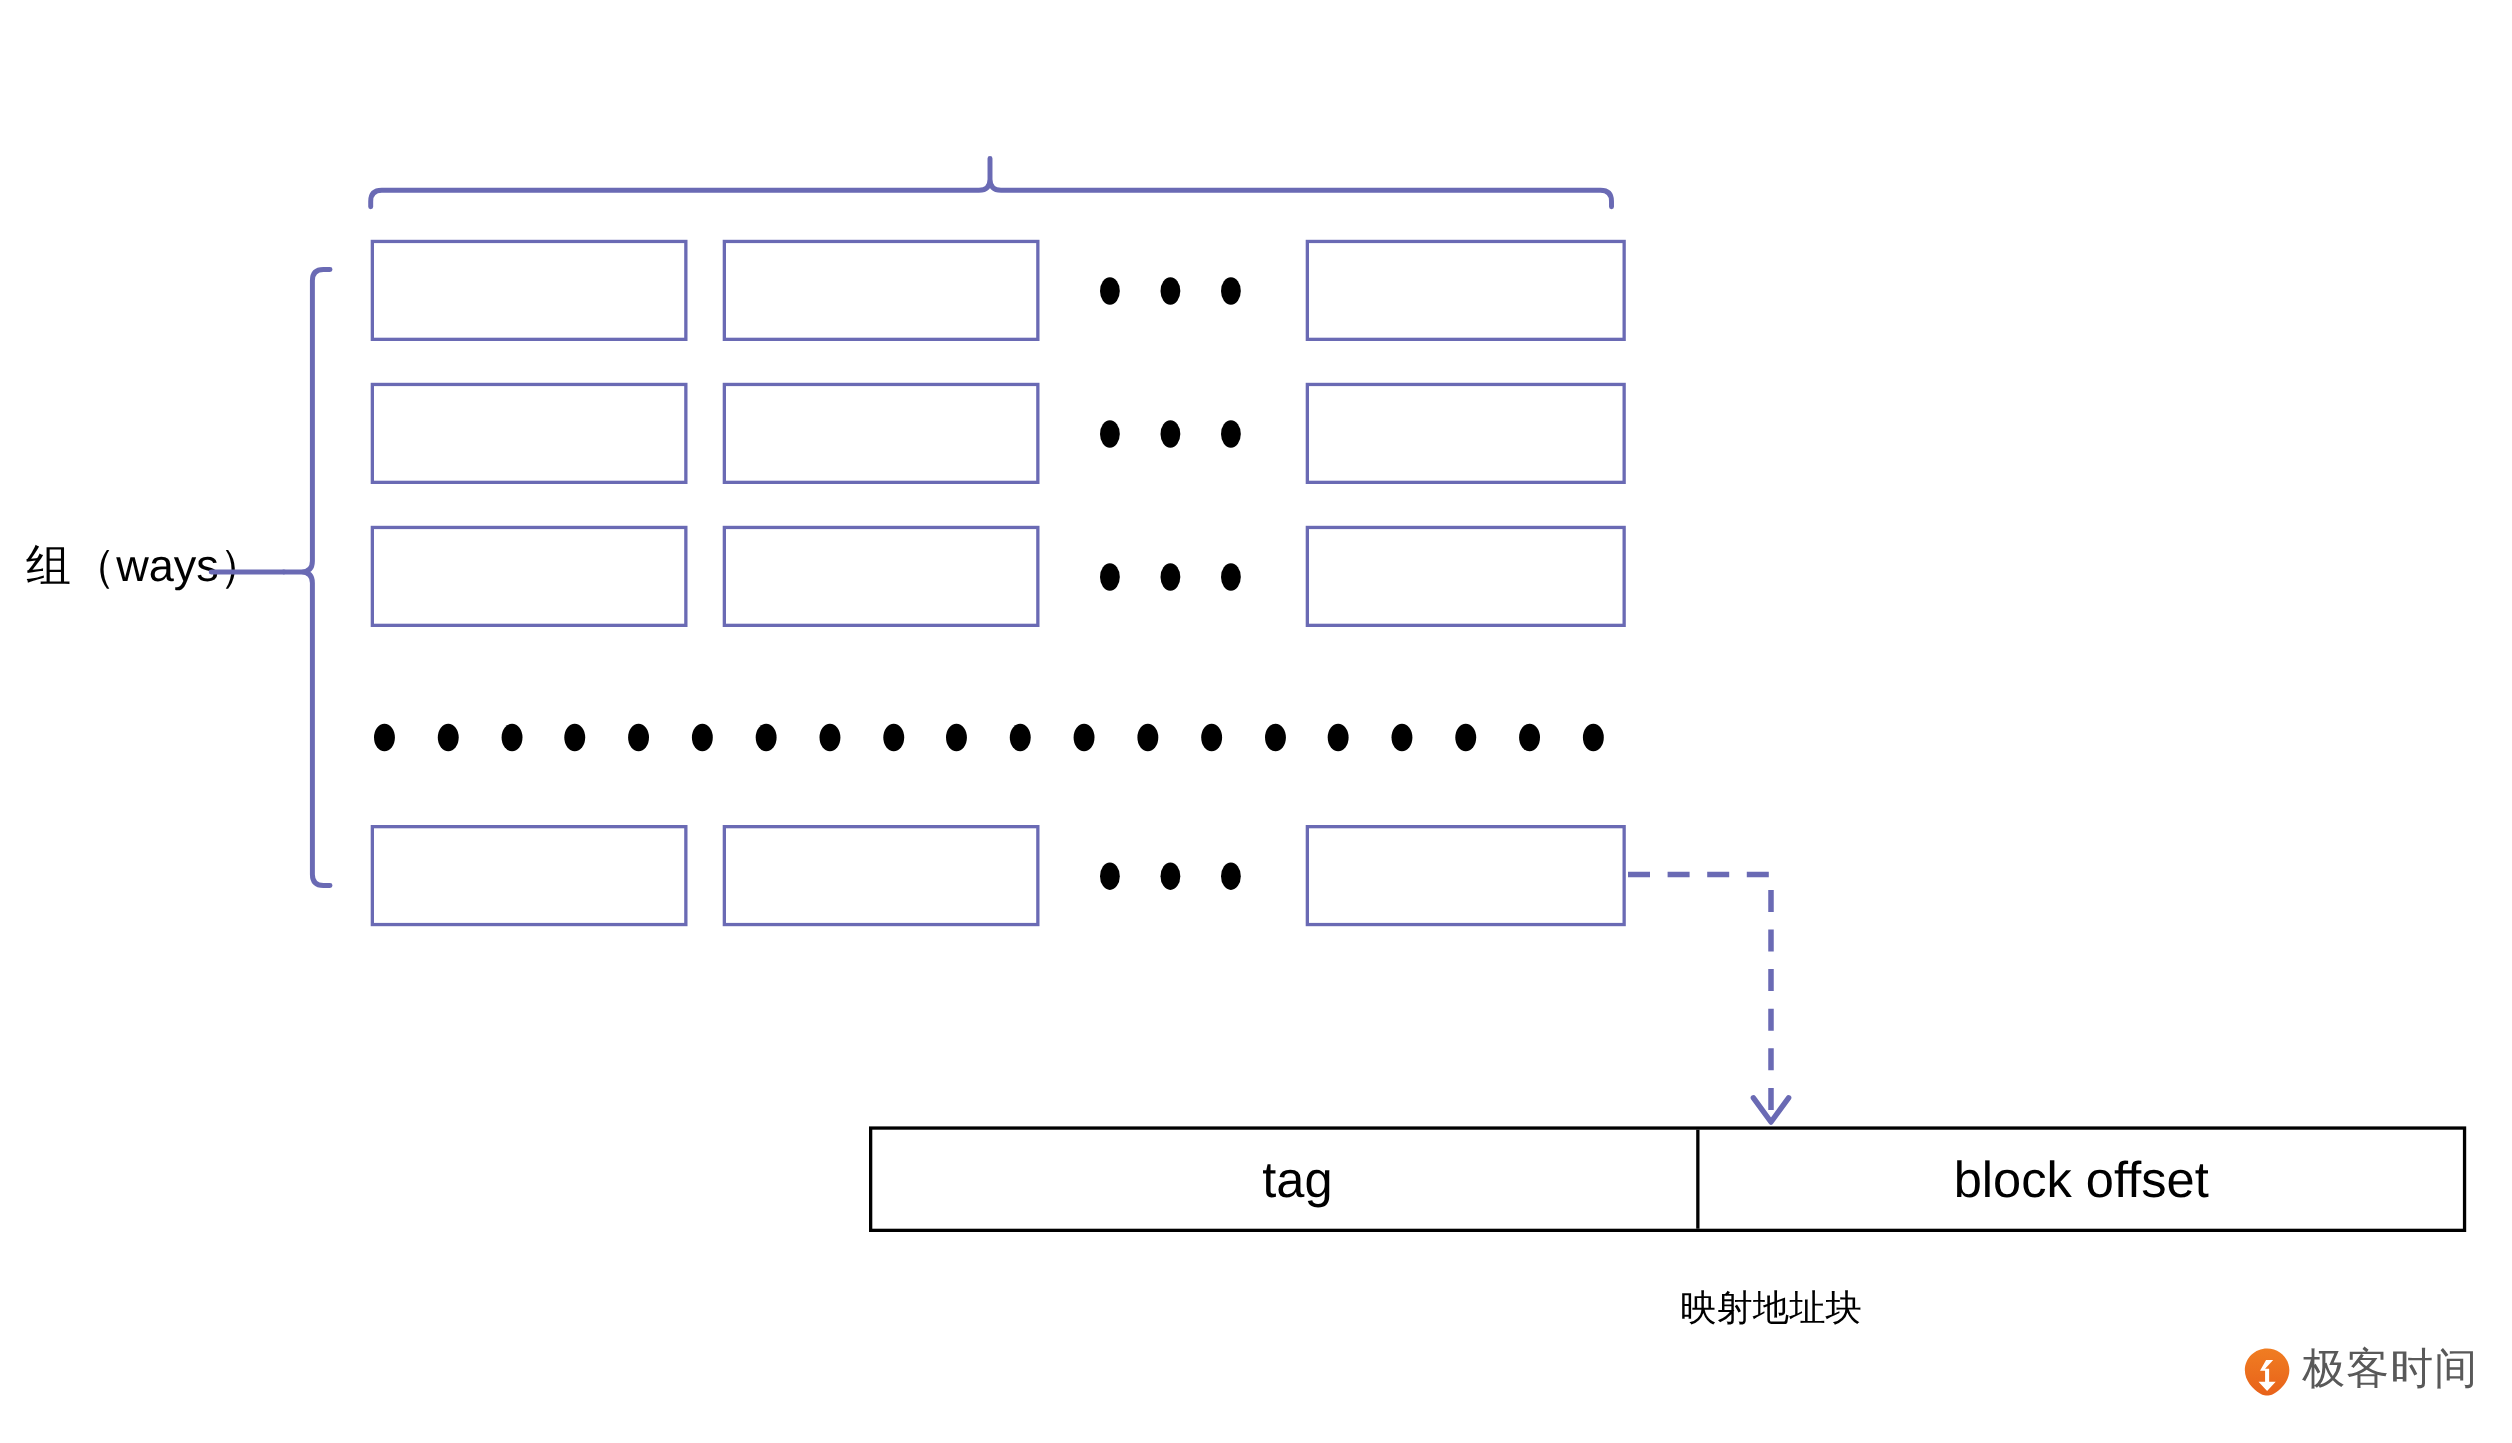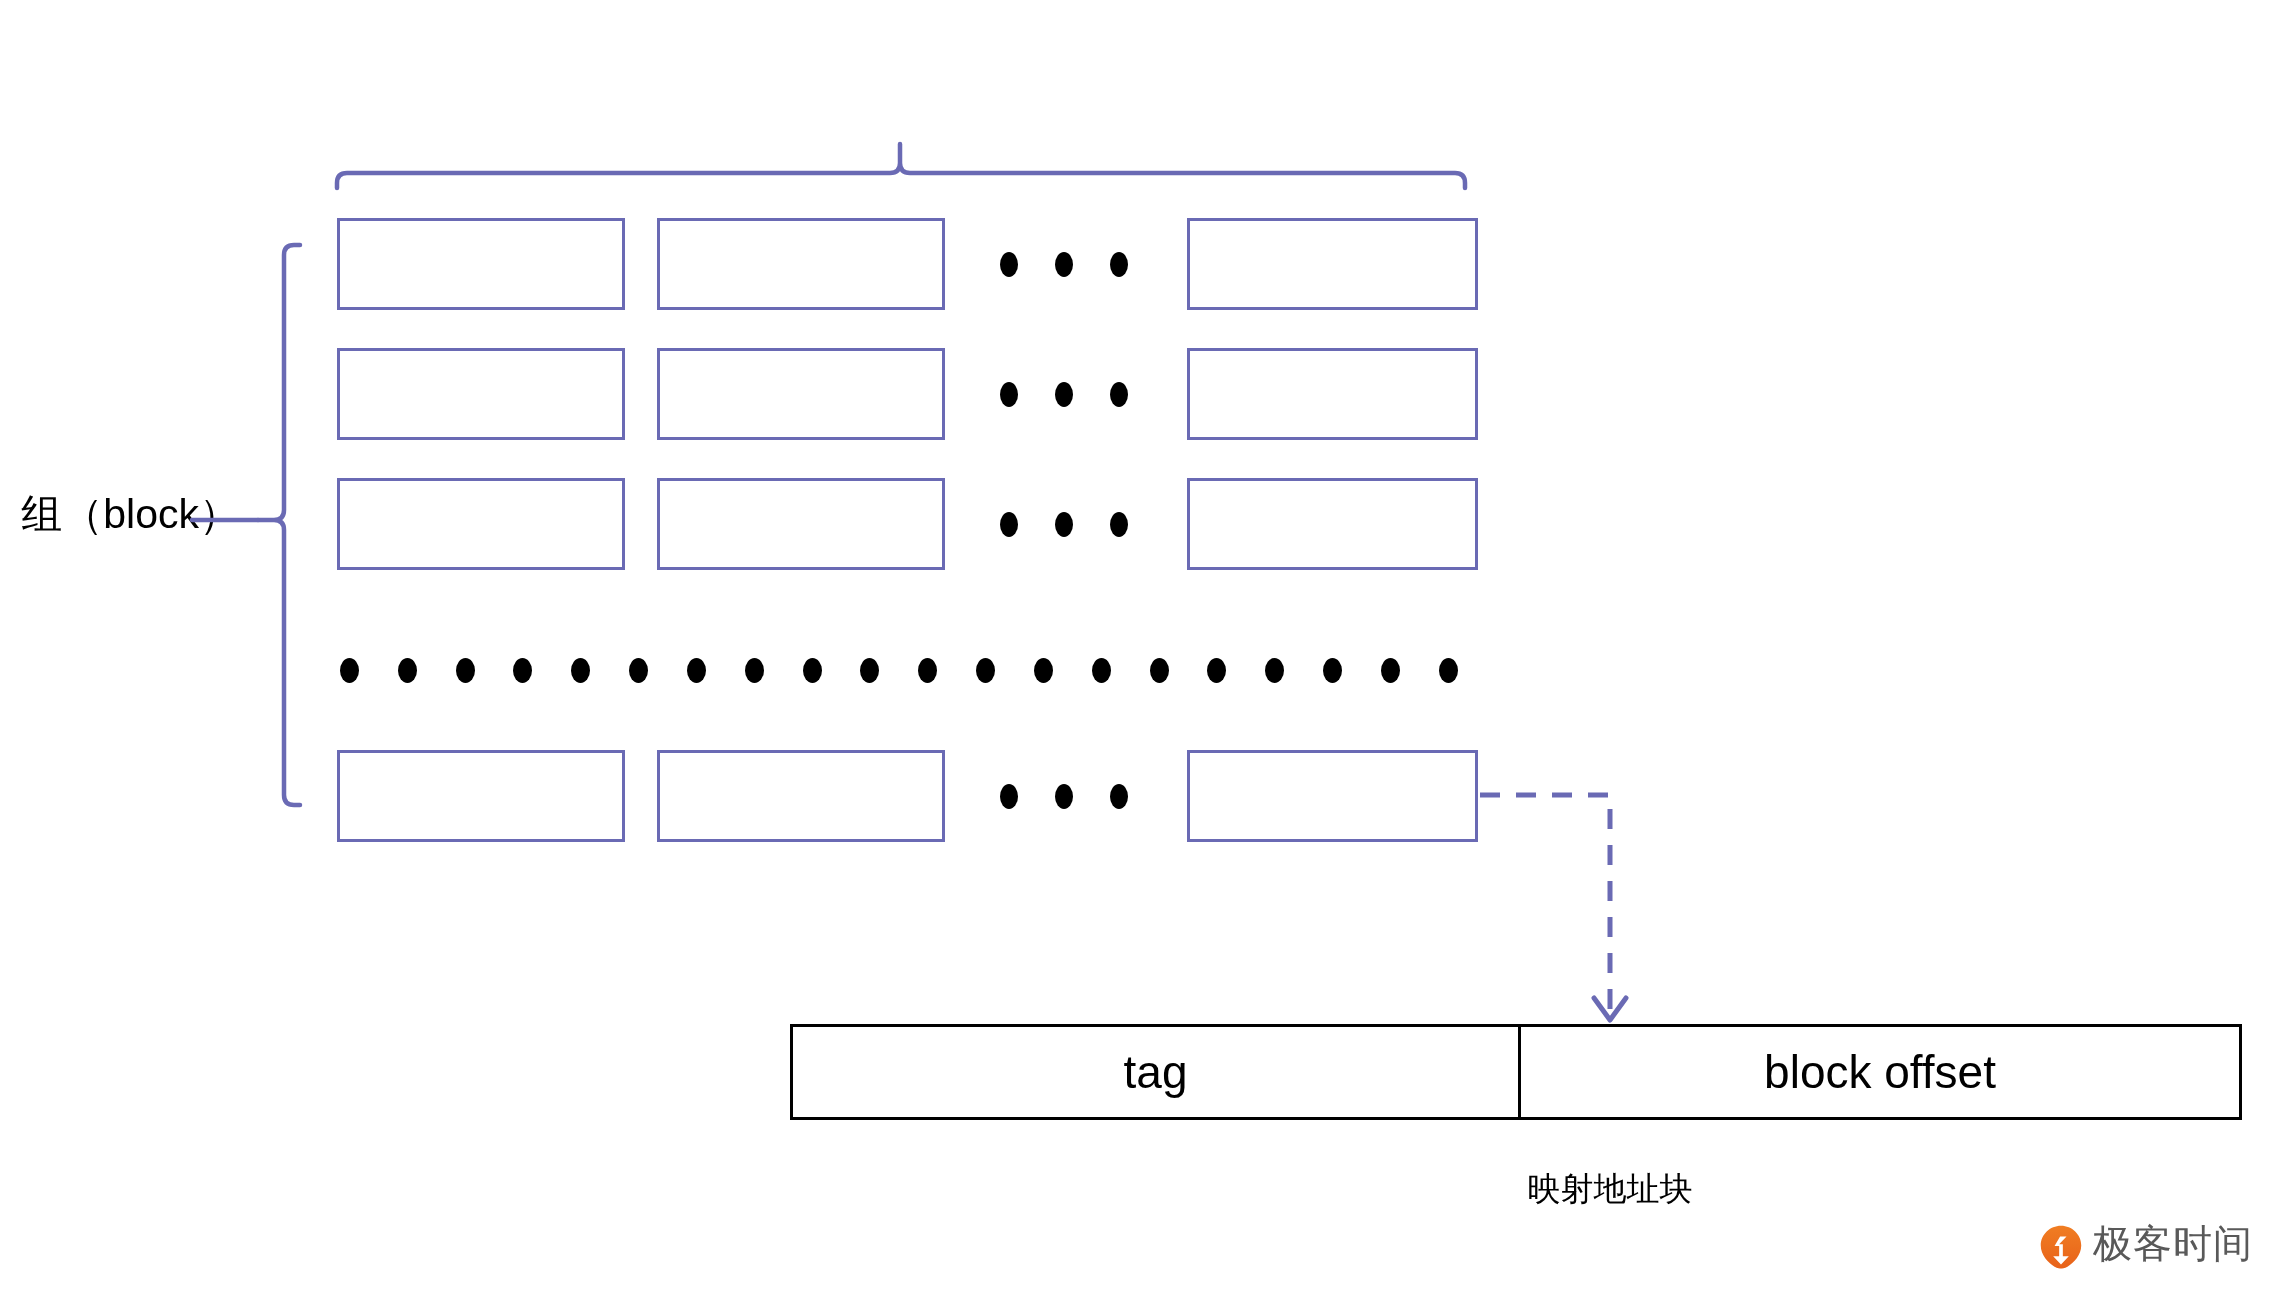--- a/index.html
+++ b/index.html
@@ -97,20 +97,21 @@
   #address-block {
     position: absolute;
     left: 790px;
     top: 1024px;
     width: 1452px;
     height: 96px;
     display: flex;
     box-sizing: border-box;
     border: 3px solid #000000;
     background: #ffffff;
+    padding-left: 24px;
   }
   #address-block .seg {
     box-sizing: border-box;
     display: flex;
     align-items: center;
     justify-content: center;
     font-size: 46px;
     color: #000000;
     white-space: nowrap;
     height: 100%;
@@ -144,21 +145,21 @@
     line-height: 1;
     white-space: nowrap;
   }
 </style>
 </head>
 <body>
 
 <div id="canvas">
 
 
-  <div class="lbl" id="sets-label">组（block）</div>
+  <div class="lbl" id="sets-label">组（ways）</div>
 
   <svg id="vector-layer" viewBox="0 0 2284 1312">
 
     <g fill="none" stroke="#6a6ab4" stroke-width="4.5" stroke-linecap="round" stroke-linejoin="round">
       <path d="M 337 188
                L 337 183
                Q 337 173 347 173
                L 890 173
                Q 900 173 900 163
                L 900 144

